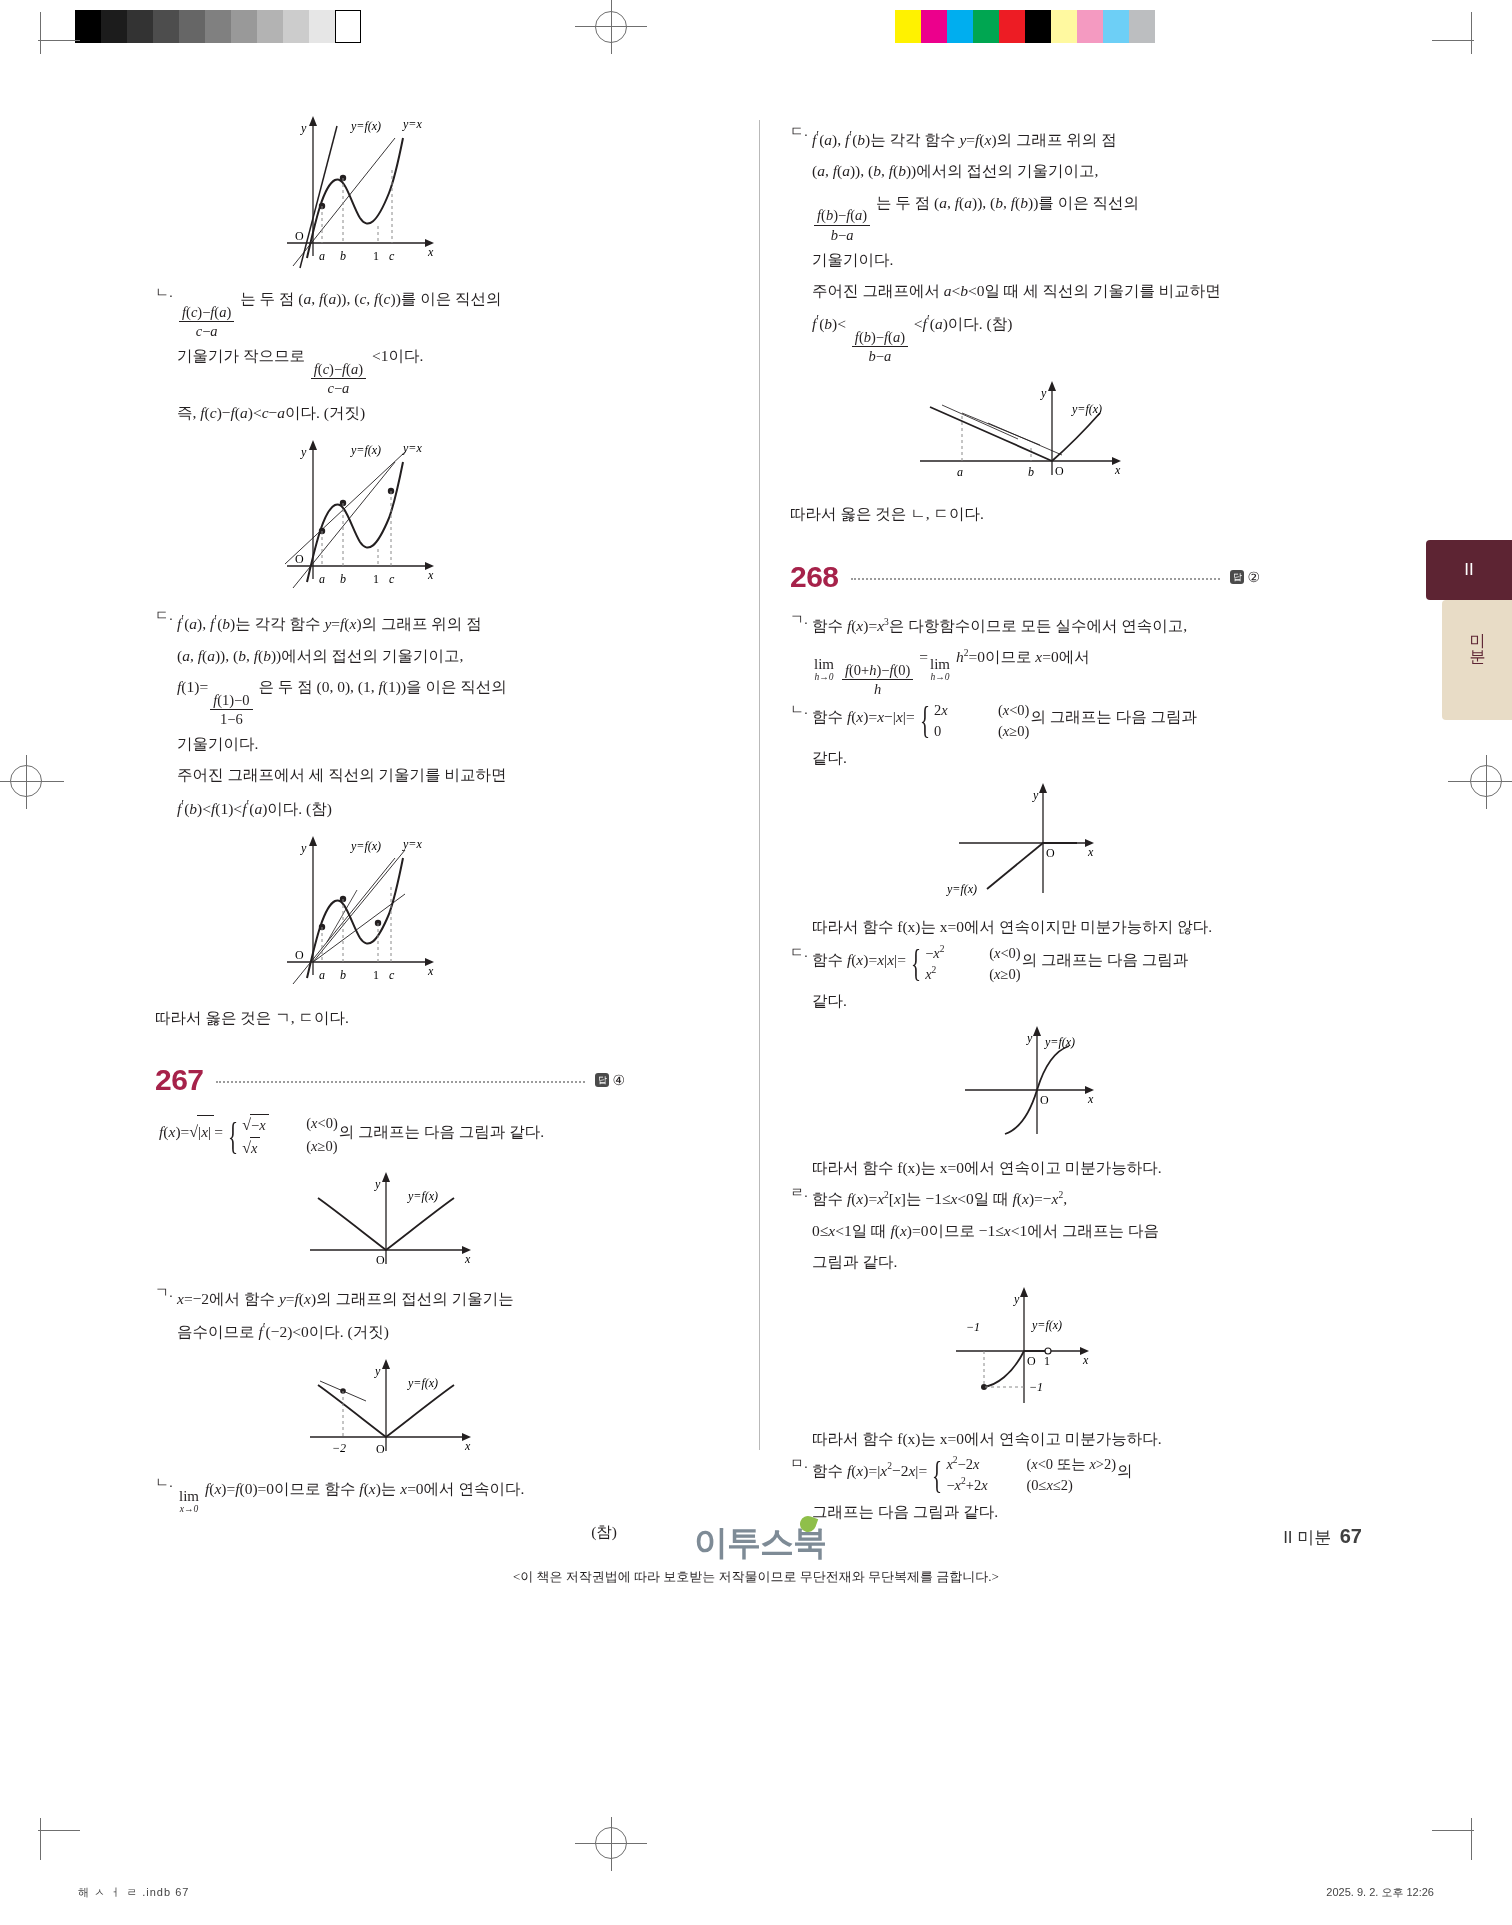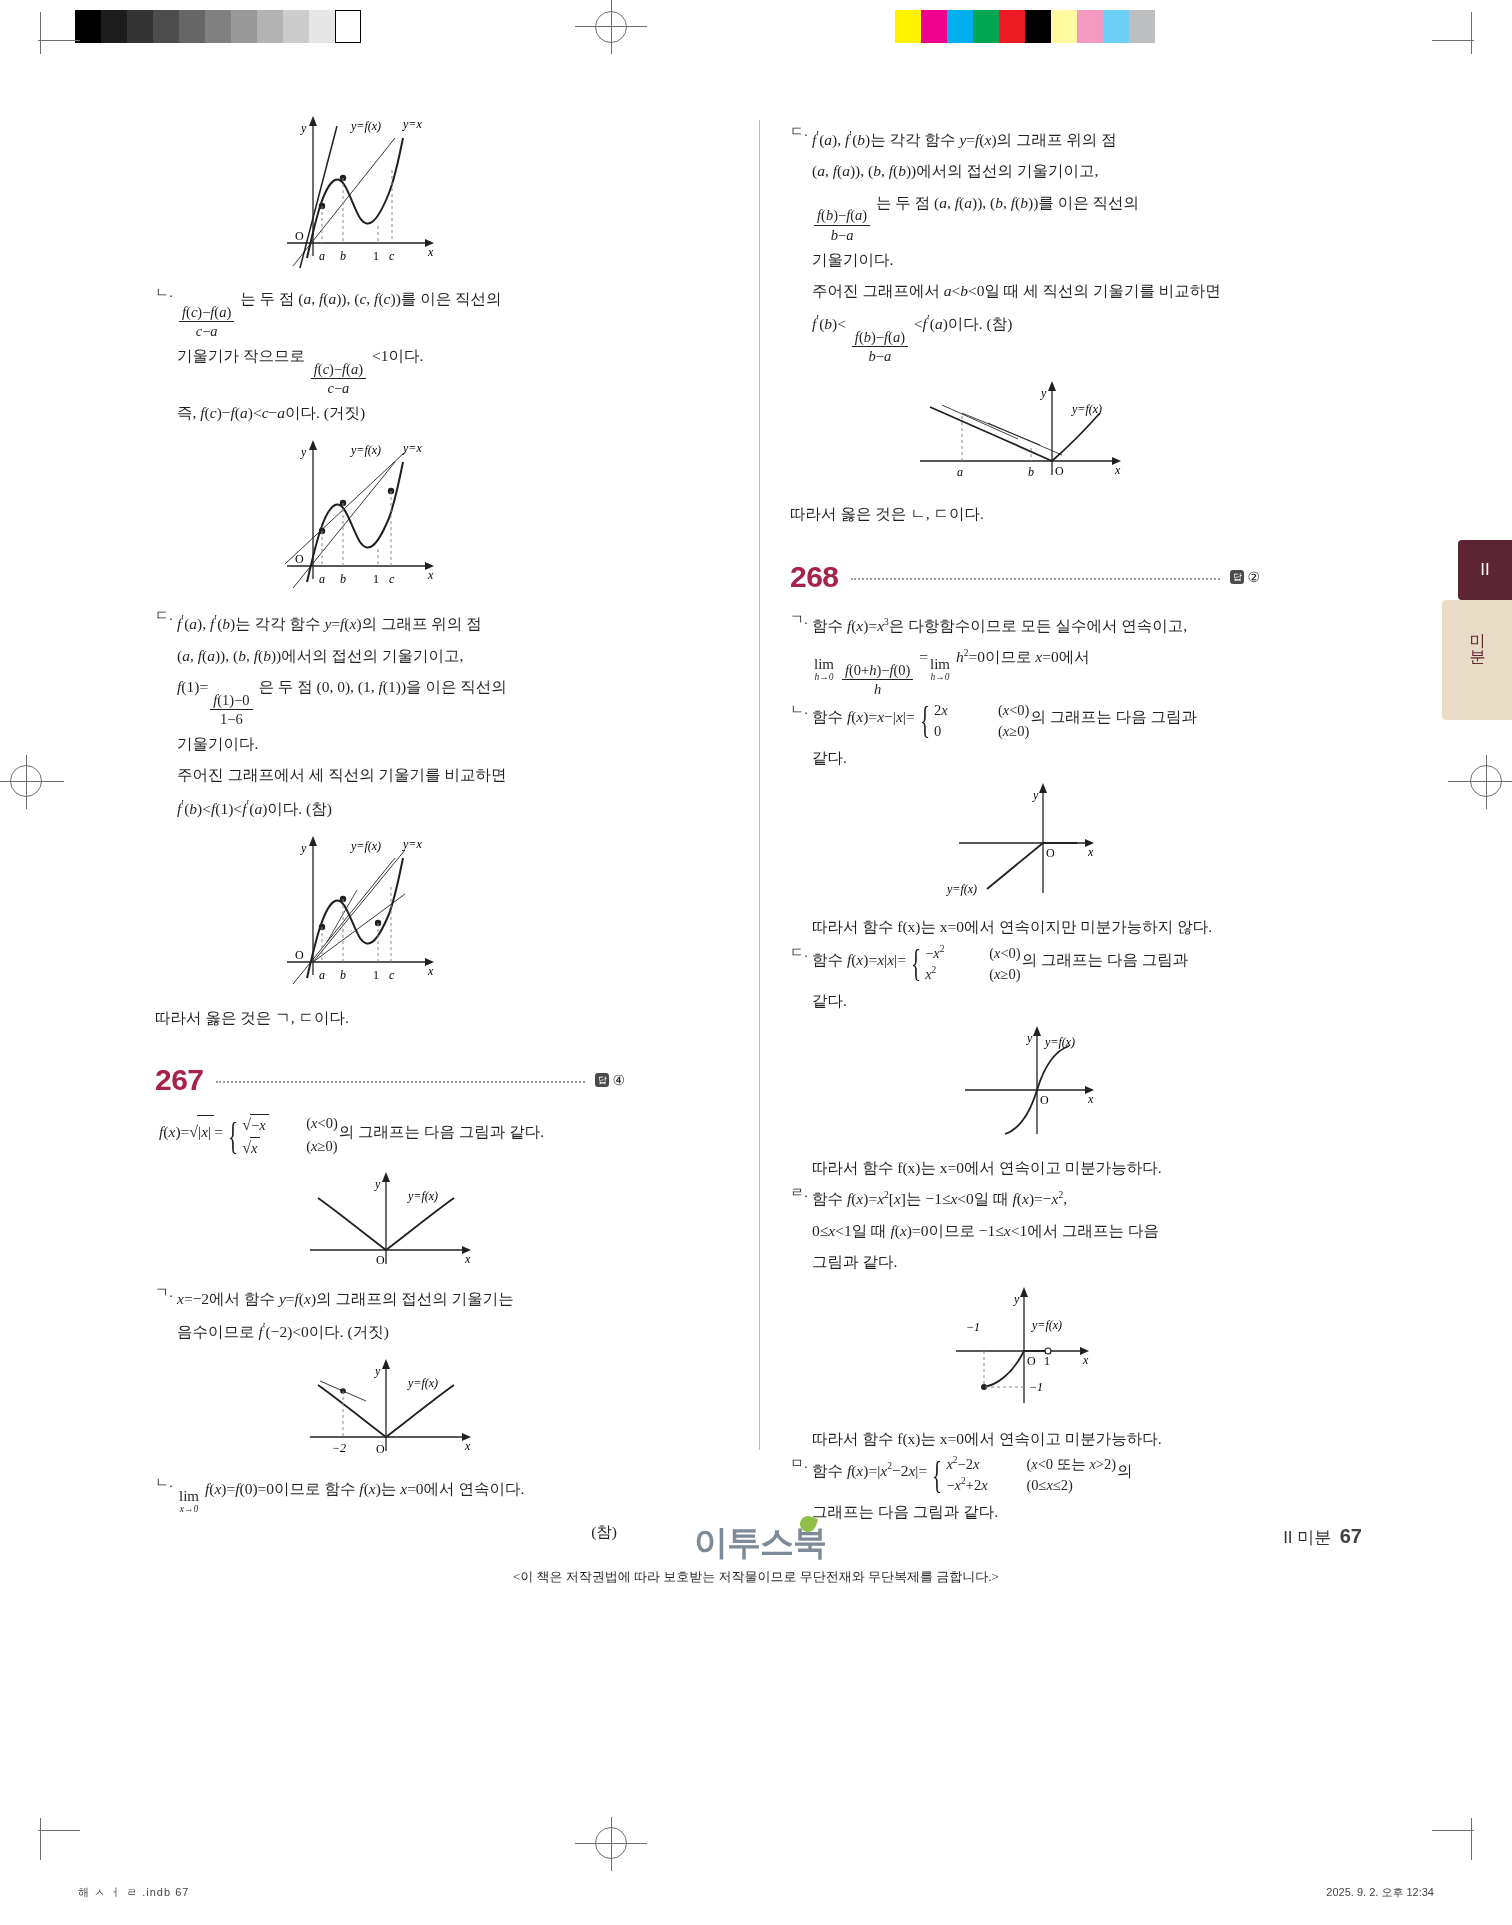--- a/index.html
+++ b/index.html
@@ -65,21 +65,21 @@
   .ans-badge .ch { font-size:14px; font-family:"Liberation Sans", sans-serif; }
 
   
   .figure { margin:8px 0 10px 0; display:flex; justify-content:center; }
   .figure.fig-left   { justify-content:flex-start; padding-left:110px; }
   .figure.fig-center { justify-content:center; }
   svg text { font-family:"Liberation Serif", serif; font-style:italic; }
   svg text.rm { font-style:normal; }
 
   
-  #side-tab-dark { position:absolute; right:0; top:540px; width:54px; height:60px; background:#5d2433; border-radius:4px 0 0 4px; }
+  #side-tab-dark { position:absolute; right:0; top:540px; width:86px; height:60px; background:#5d2433; border-radius:4px 0 0 4px; }
   #side-tab-dark span { display:block; color:#fff; font-family:"Liberation Sans", sans-serif; font-size:17px; text-align:center; line-height:60px; }
   #side-tab-light { position:absolute; right:0; top:600px; width:70px; height:120px; background:#e8dcc6; border-radius:4px 0 0 4px; }
   #side-tab-light span { display:block; color:#5d2433; font-family:"Liberation Sans", sans-serif; font-size:16px; text-align:center; padding-top:22px; writing-mode:vertical-rl; margin:0 auto; }
 
   
   #logo { position:absolute; left:650px; top:1520px; width:220px; text-align:center; }
   #logo .logo-text { font-family:"Liberation Sans", sans-serif; font-size:34px; font-weight:bold; color:#7e8b96; letter-spacing:-1px; }
   #logo .logo-leaf { position:absolute; left:150px; top:-4px; width:16px; height:16px; background:#8fbf4a; border-radius:50% 0 50% 50%; transform:rotate(20deg); }
   #copyright { position:absolute; left:0; top:1568px; width:1512px; text-align:center; font-size:13px; font-family:"Liberation Serif", serif; }
   #page-footer-right { position:absolute; right:150px; top:1525px; text-align:right; font-family:"Liberation Sans", sans-serif; }
@@ -578,13 +578,13 @@
 <div id="logo">
   <div class="logo-leaf"></div>
   <div class="logo-text">이투스북</div>
 </div>
 <div id="copyright">&lt;이 책은 저작권법에 따라 보호받는 저작물이므로 무단전재와 무단복제를 금합니다.&gt;</div>
 <div id="page-footer-right">
   <span class="label">II 미분</span>
   <span class="pno">67</span>
 </div>
 <div id="indb-label">해 ㅅ ㅓ ㄹ .indb   67</div>
-<div id="timestamp">2025. 9. 2.   오후 12:34</div>
+<div id="timestamp">2025. 9. 2.   오후 12:26</div>
 
 </body></html>

